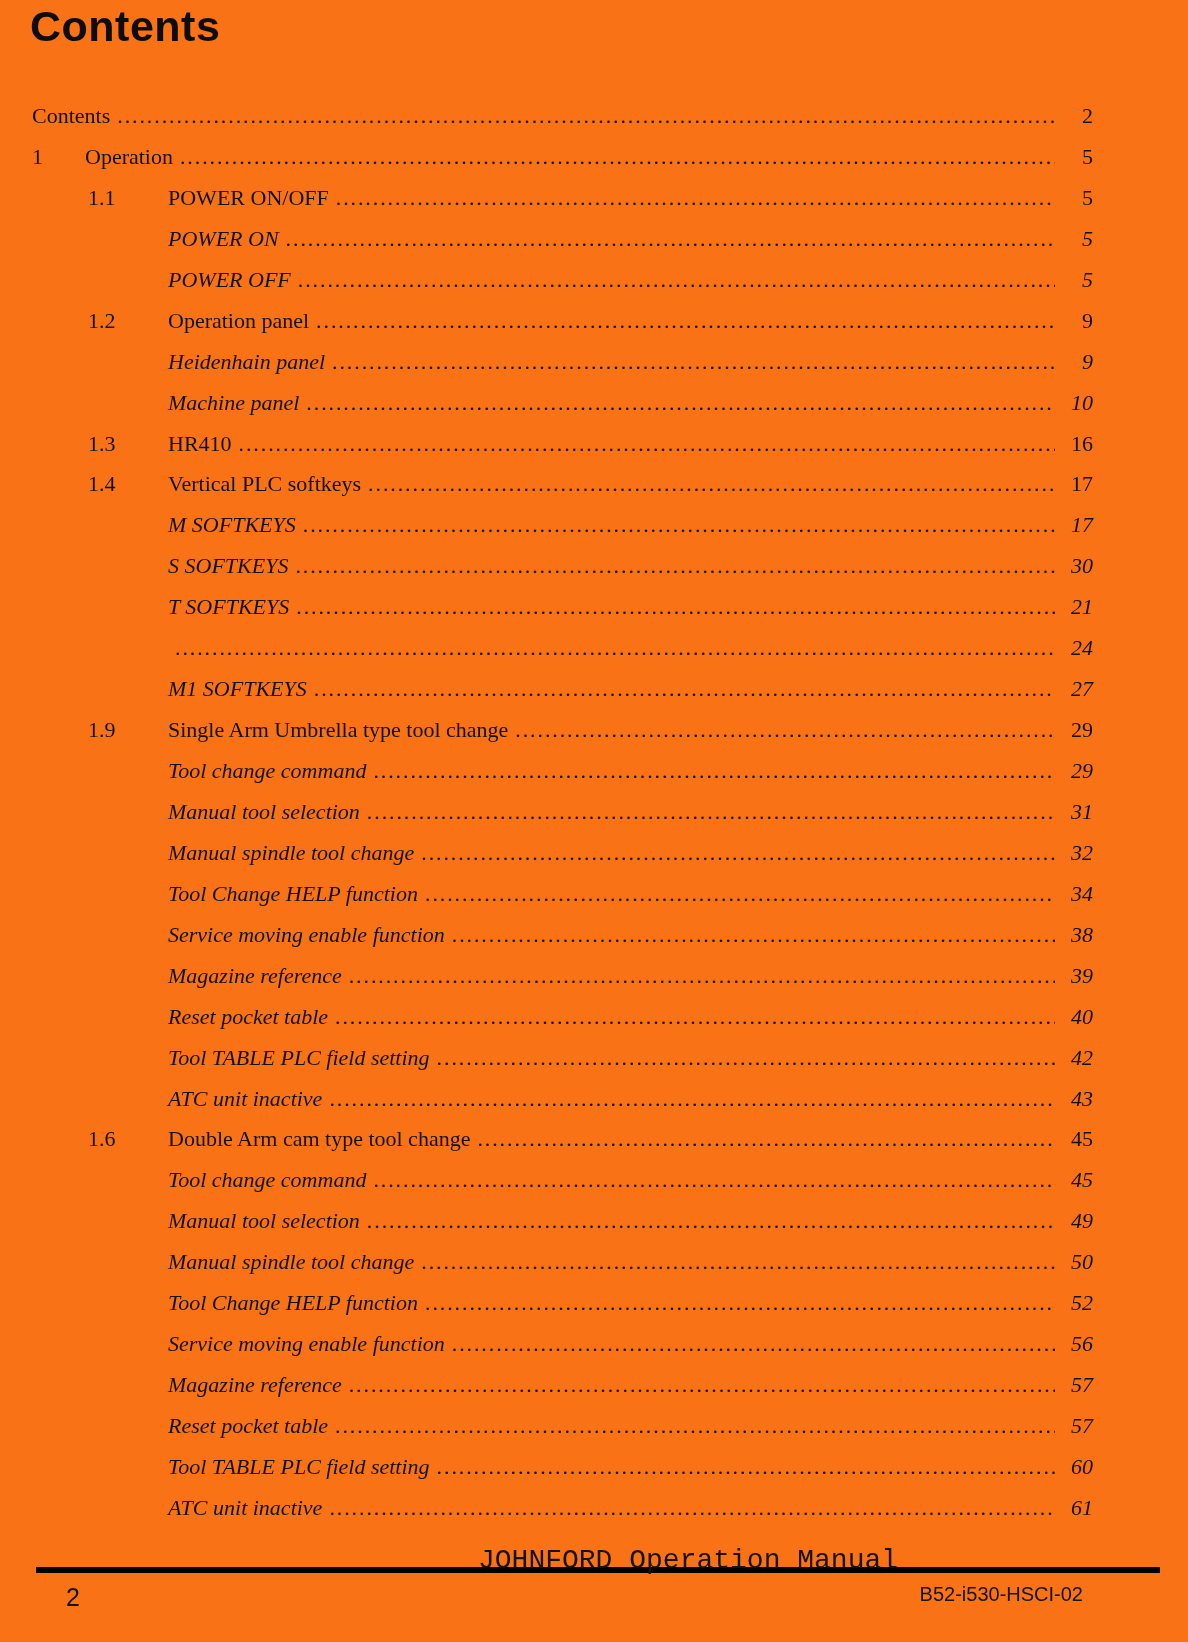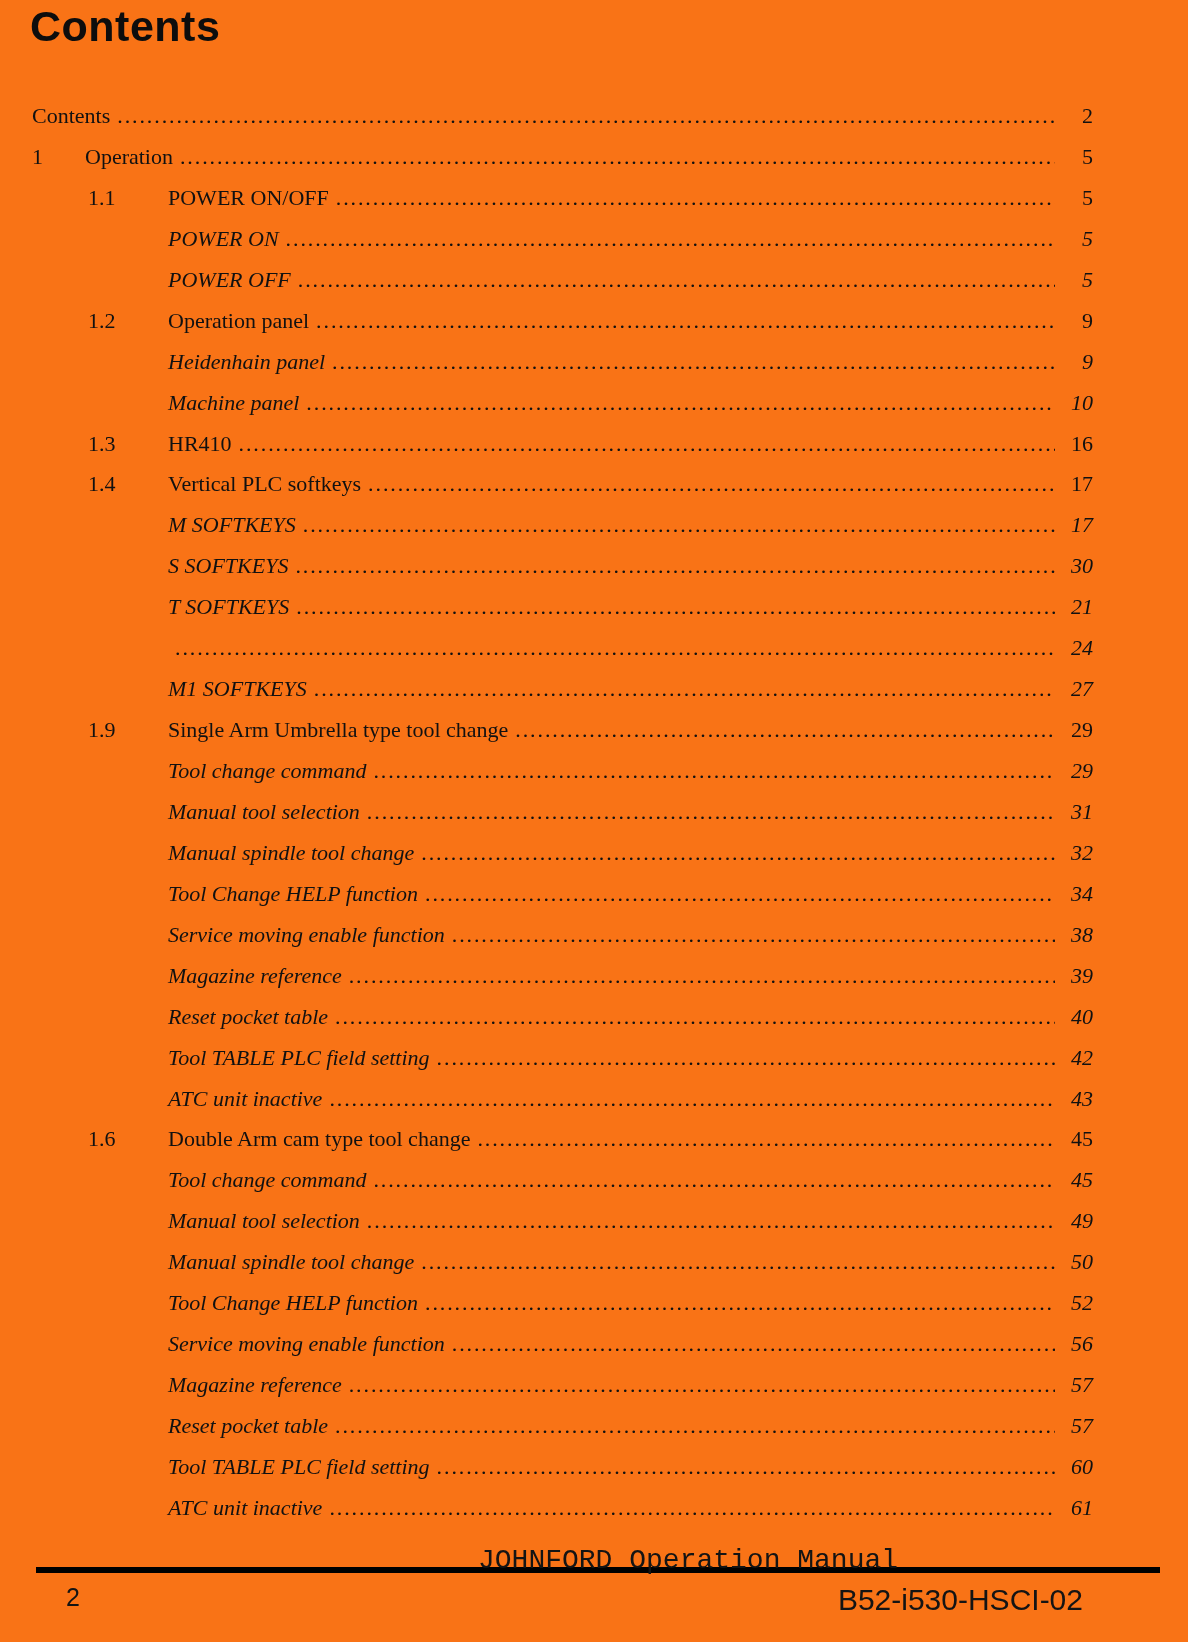--- a/index.html
+++ b/index.html
@@ -90,21 +90,21 @@
     top: 1545px;
     font-family: Liberation Mono, monospace;
     font-size: 28px;
     color: #141414;
   }
   .footer-right {
     position: absolute;
     right: 105px;
     top: 1583px;
     font-family: "Liberation Sans", sans-serif;
-    font-size: 30px;
+    font-size: 20px;
     color: #141414;
   }
 </style>
 </head>
 <body>
 
 <div class="page">
 
   <div class="doc-title">Contents</div>
 

